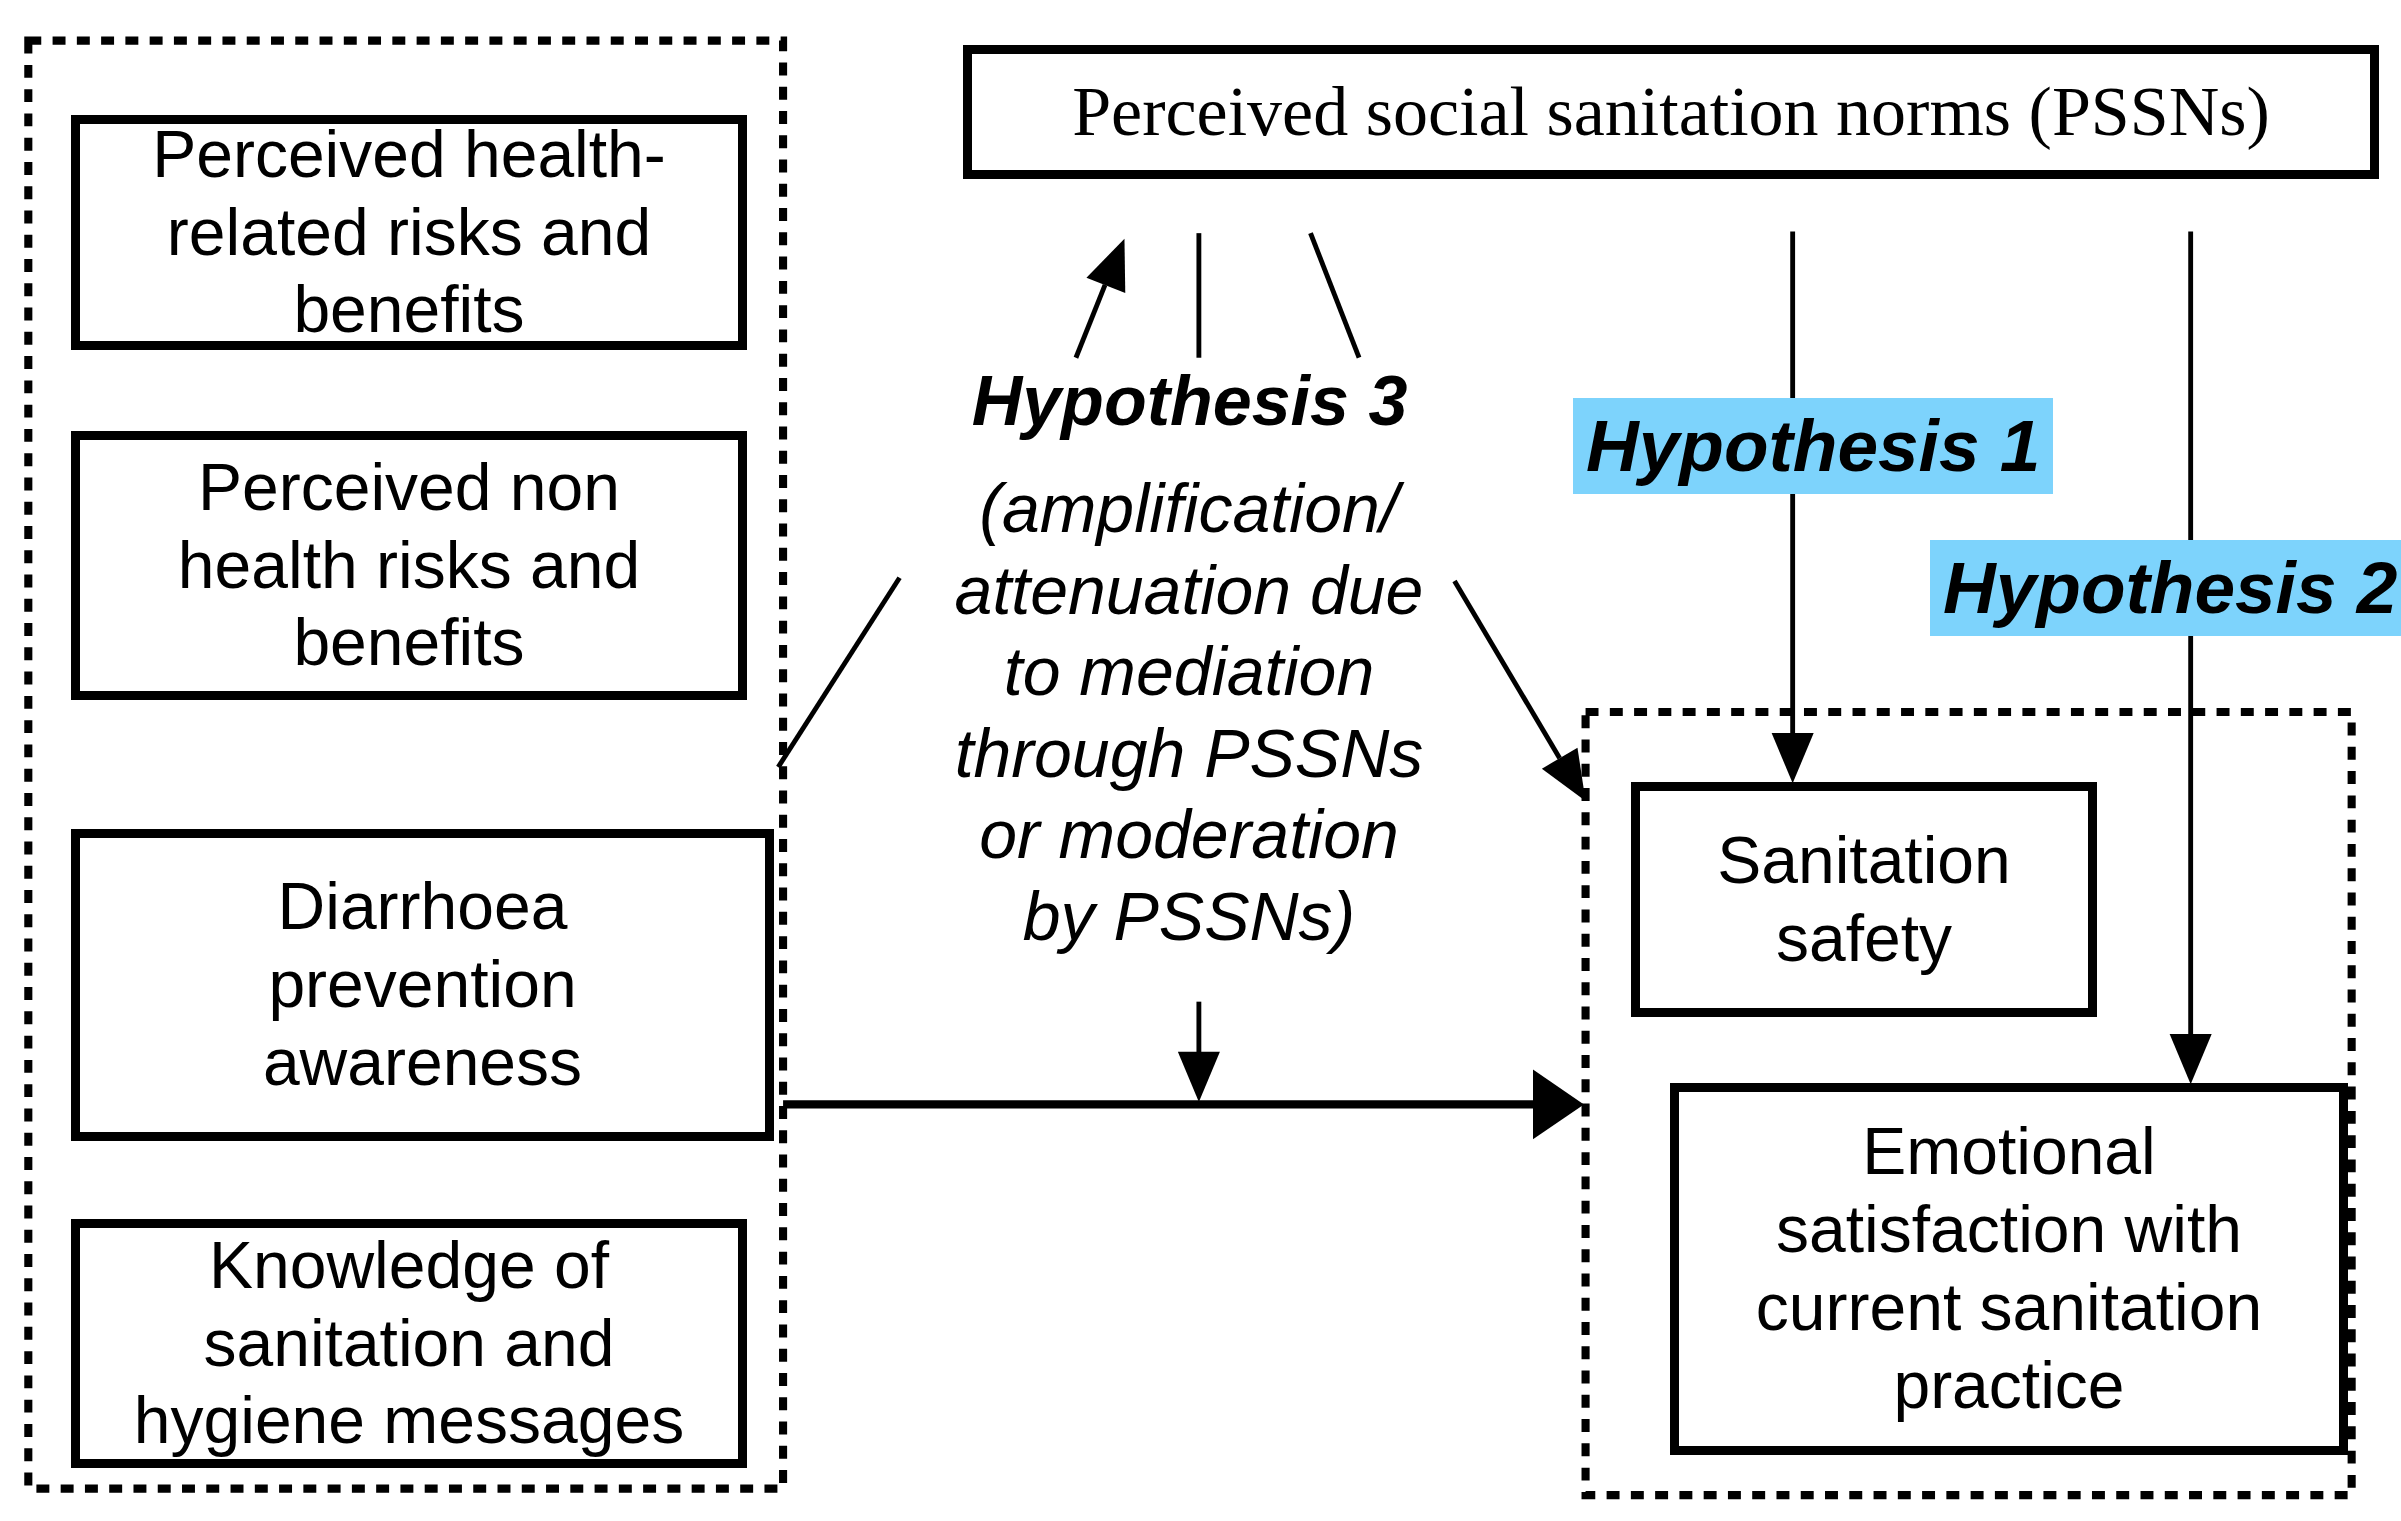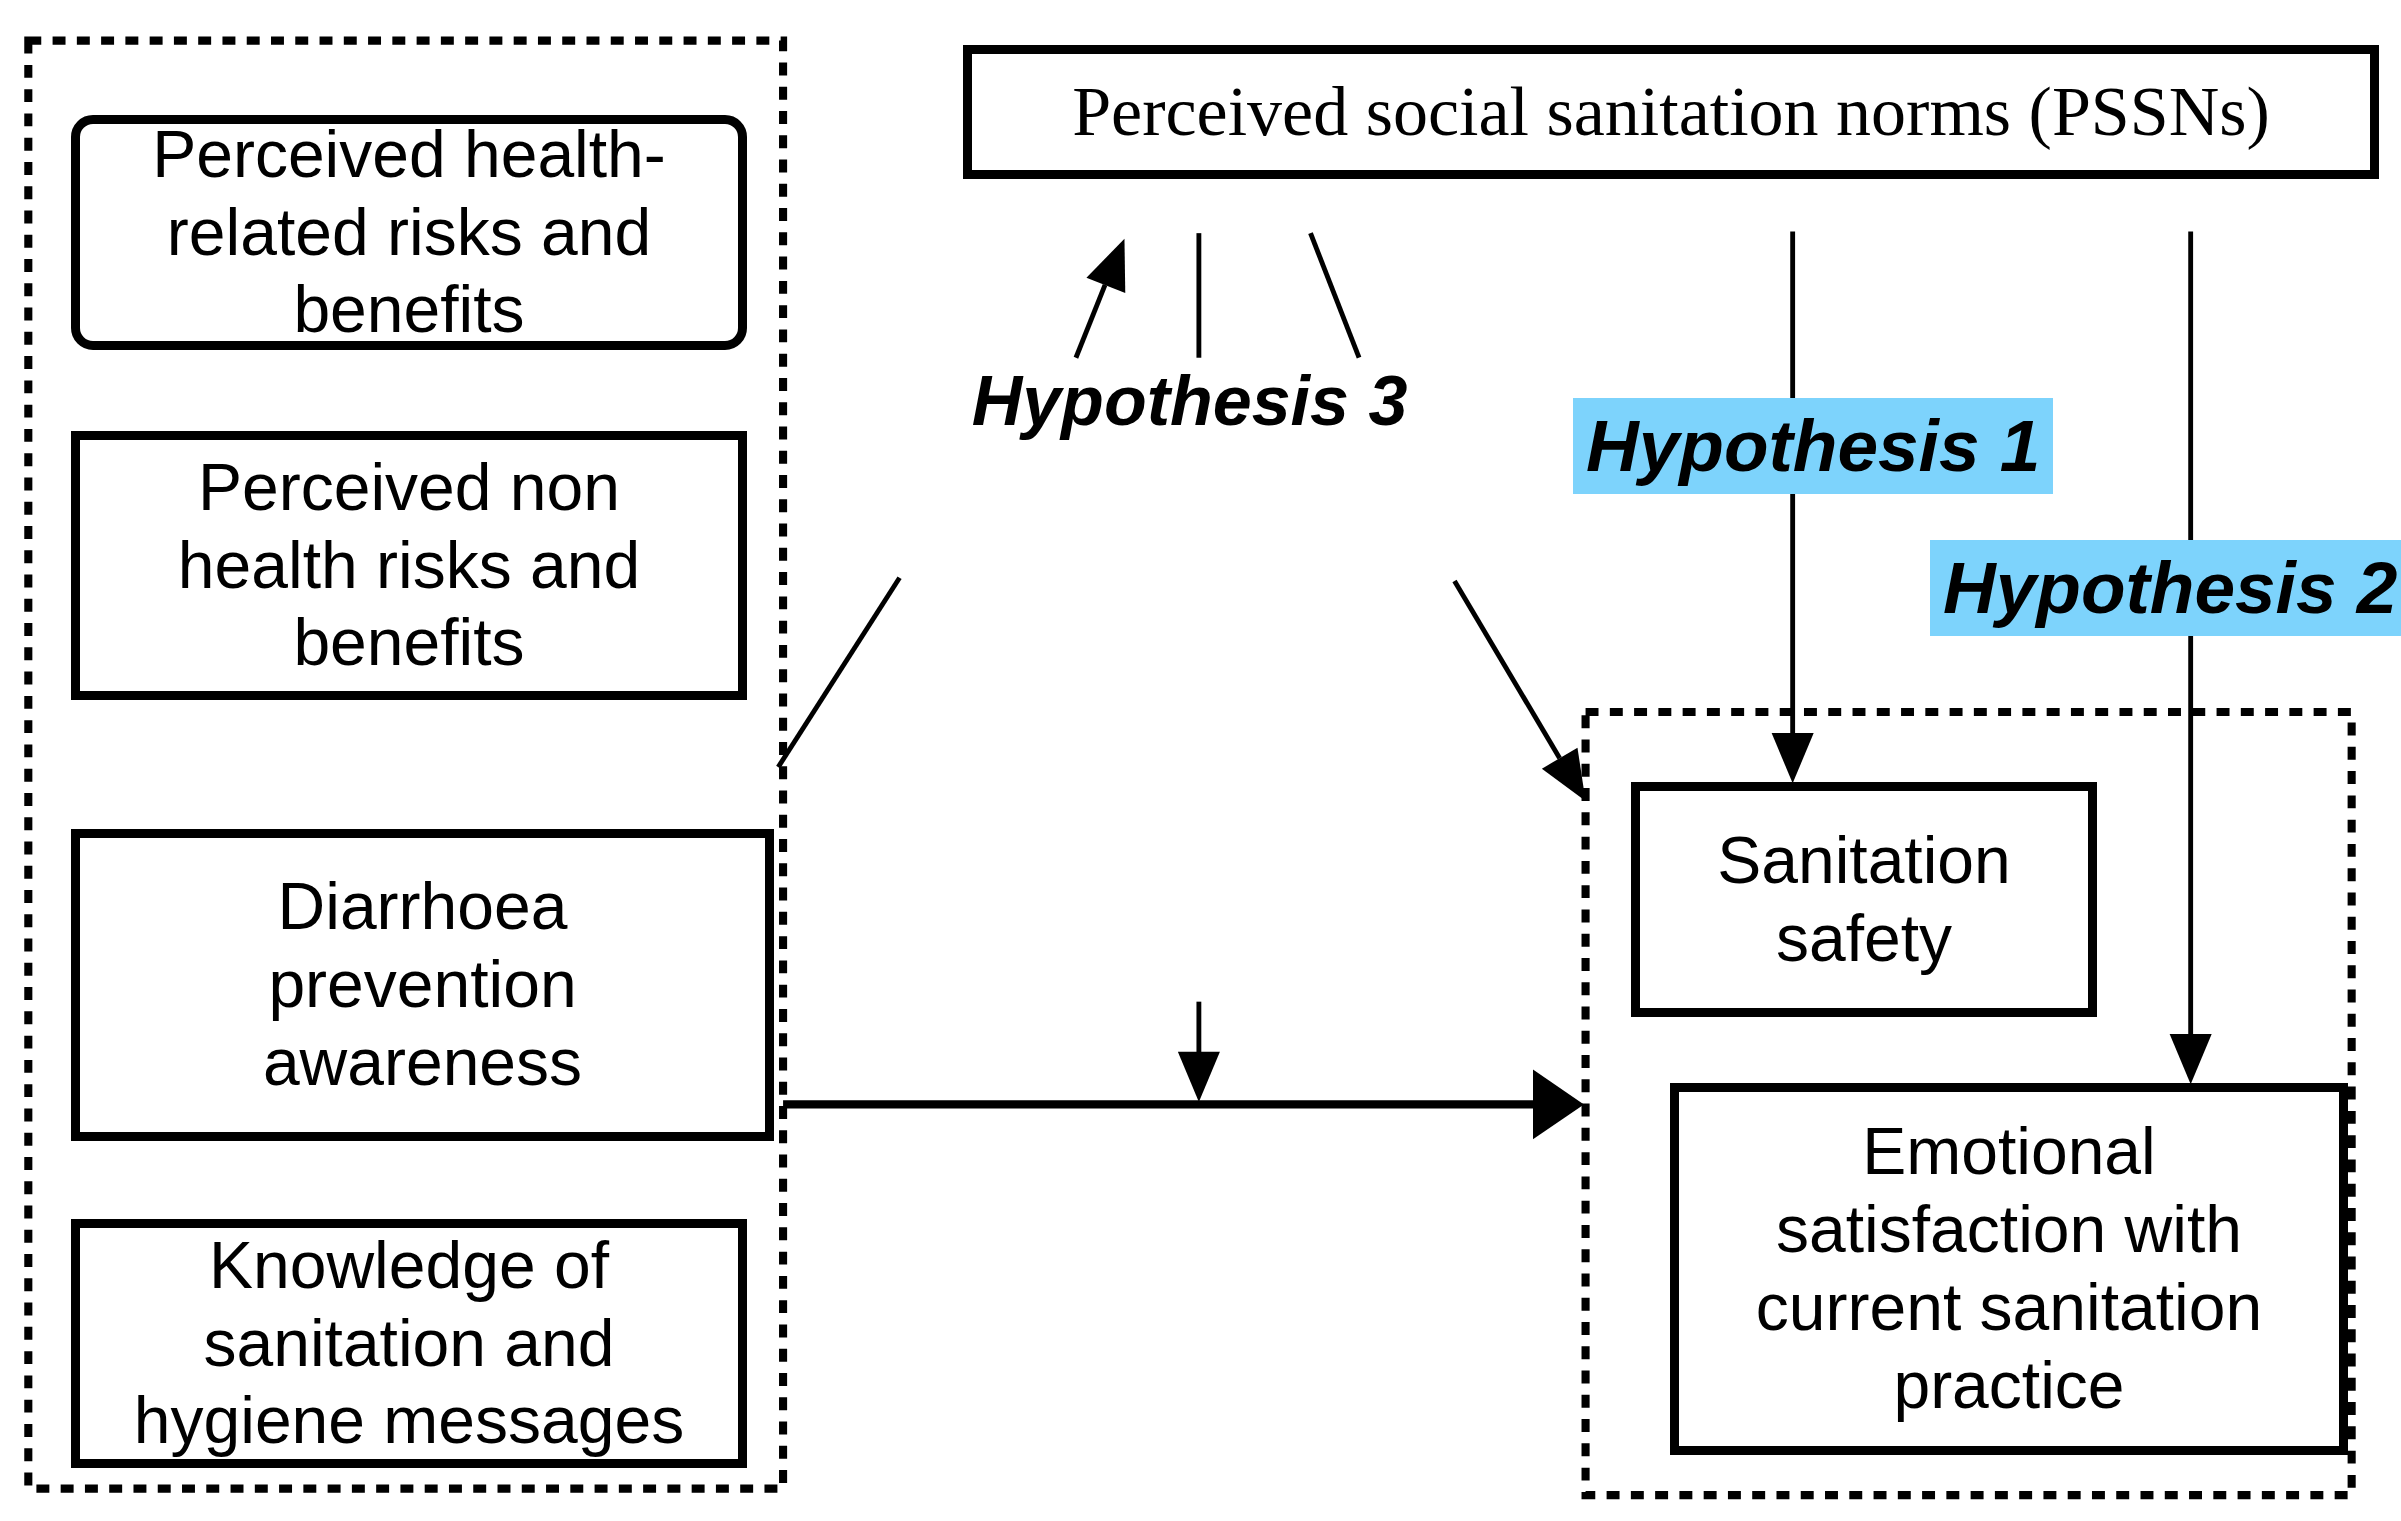--- a/index.html
+++ b/index.html
@@ -37,21 +37,21 @@
     font-size: 66px;
     line-height: 1.18;
     z-index: 2;
   }
   .pssn {
     left: 963px; top: 45px;
     width: 1416px; height: 134px;
     font-size: 70px;
     font-family: Liberation Serif, serif;
   }
-  .det-1 { left: 71px; top: 115px;  width: 676px; height: 235px; border-radius: 22px; }
+  .det-1 { left: 71px; top: 115px;  width: 676px; height: 235px; }
   .det-2 { left: 71px; top: 431px;  width: 676px; height: 269px; }
   .det-3 { left: 71px; top: 829px; width: 703px; height: 312px; }
   .det-4 { left: 71px; top: 1219px; width: 676px; height: 249px; }
   .out-1 { left: 1631px; top: 782px;  width: 466px; height: 235px; }
   .out-2 { left: 1629px; top: 1083px; width: 678px; height: 372px; margin-left: 41px; }
   .hyp-label {
     position: absolute;
     font-weight: bold;
     font-style: italic;
     font-size: 73px;
@@ -152,15 +152,21 @@
   <div class="box out-2">
     <span>Emotional
 satisfaction with
 current sanitation
 practice</span>
   </div>
 
   <div class="hyp-label hyp-1">Hypothesis 1</div>
   <div class="hyp-label hyp-2">Hypothesis 2</div>
   <div class="hyp-3">Hypothesis 3</div>
+  <div class="hyp-note">(amplification/
+attenuation due
+to mediation
+through PSSNs
+or moderation
+by PSSNs)</div>
 
 </div>
 
 
 </body></html>

